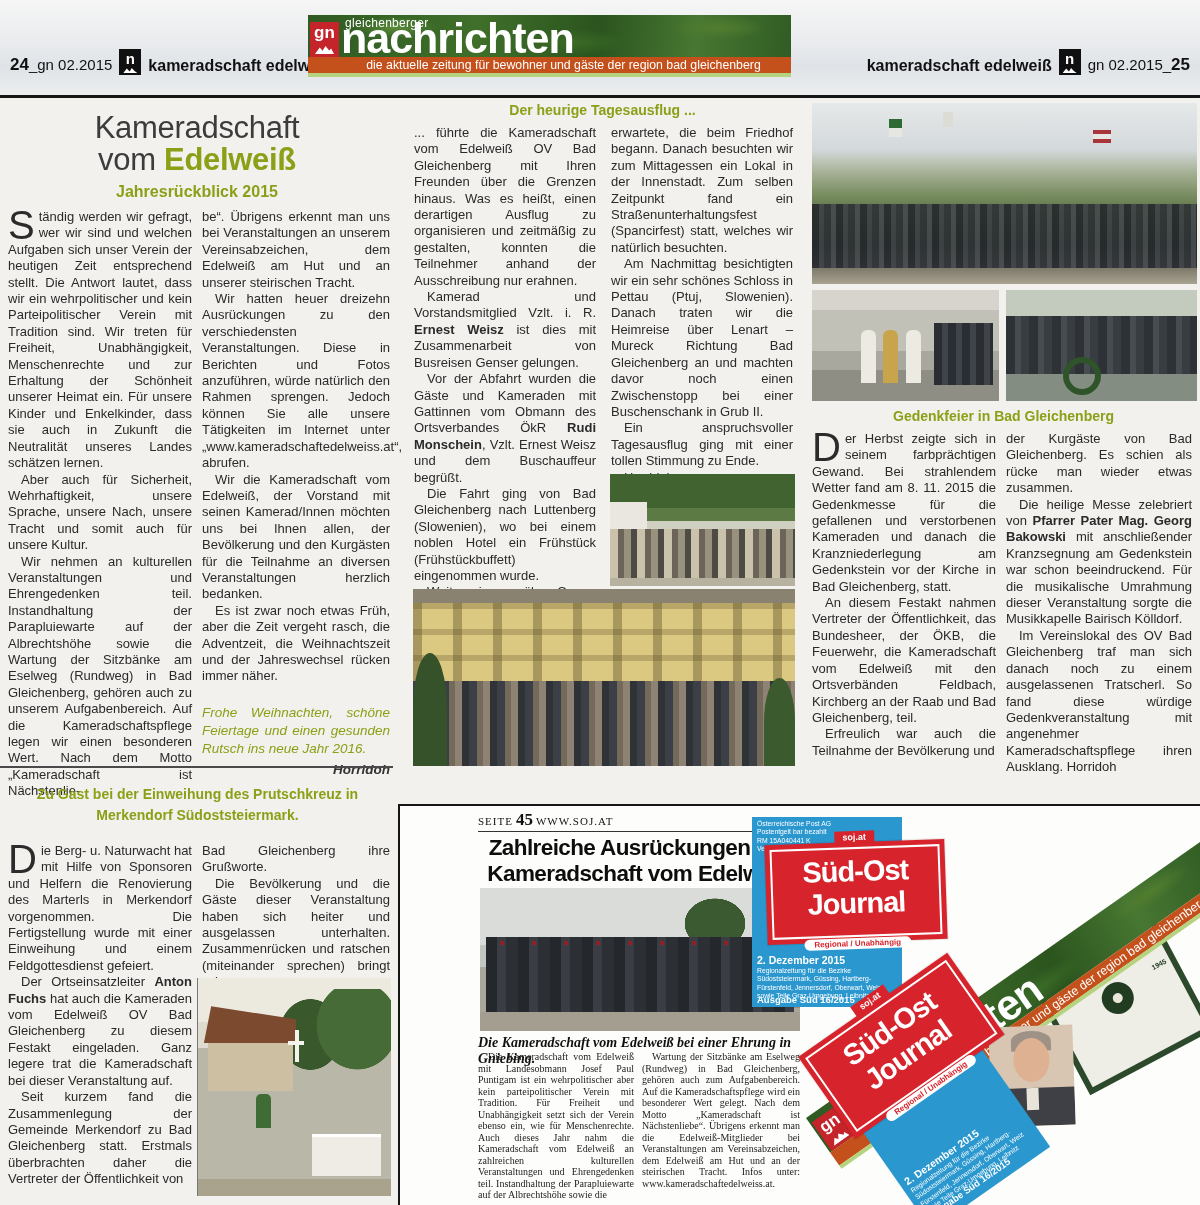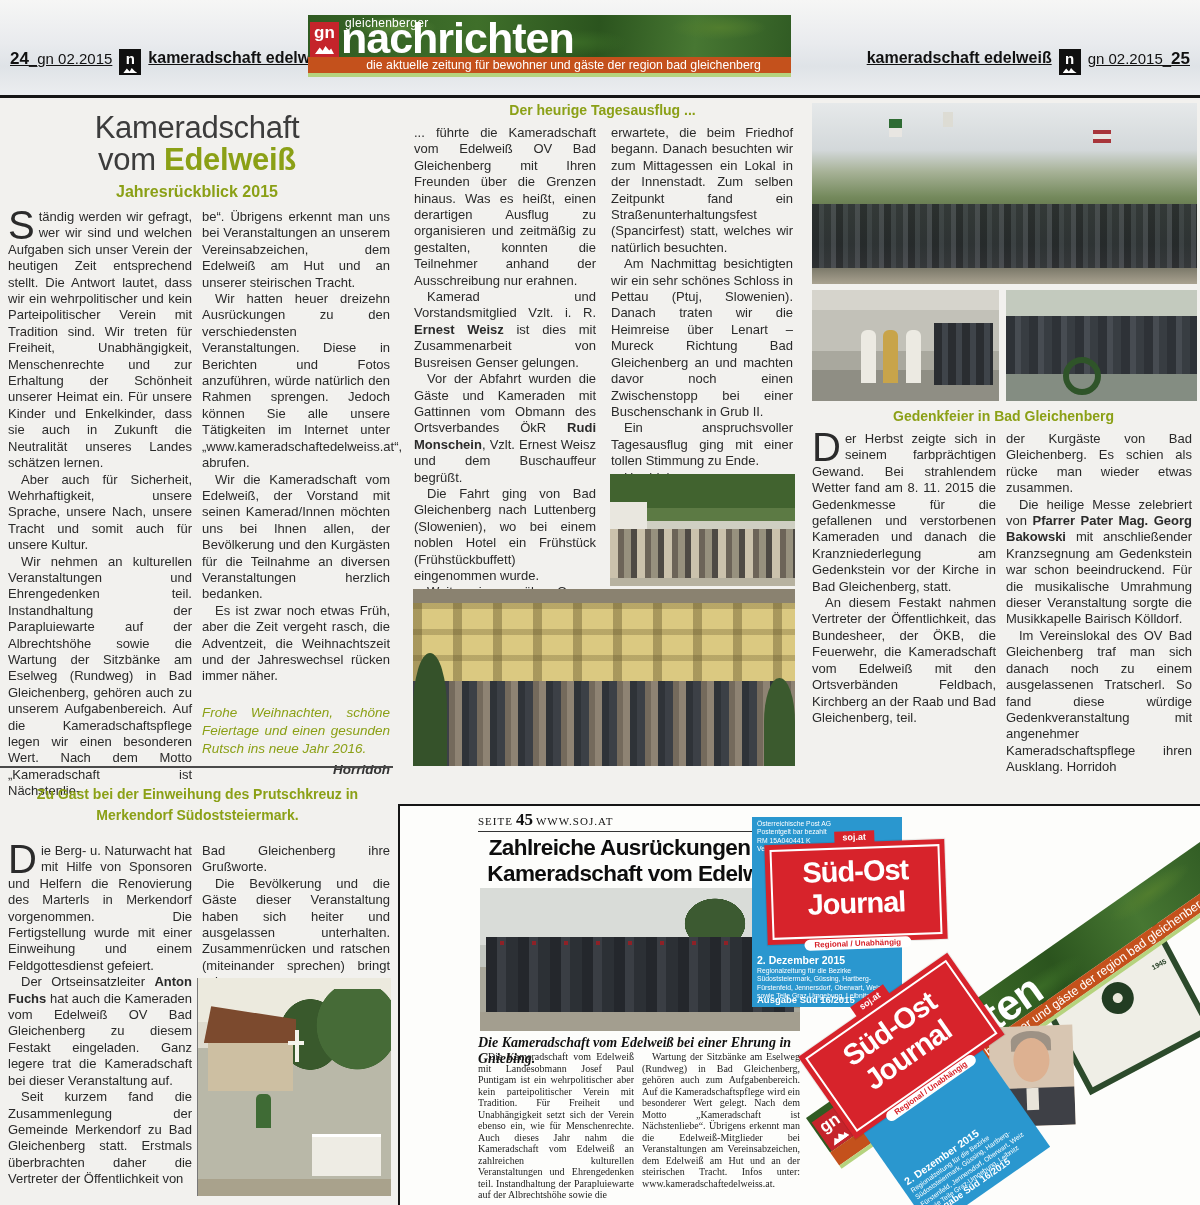--- a/index.html
+++ b/index.html
@@ -3,21 +3,21 @@
 <meta charset="utf-8">
 <style>
   html,body{margin:0;padding:0;background:#9a9a9a;}
   #page{position:relative;width:1200px;height:1205px;background:#f2f1ee;overflow:hidden;
         font-family:"Liberation Sans",sans-serif;color:#262626;}
 
   
   .header-bg{position:absolute;left:0;top:0;width:1200px;height:95px;
     background:linear-gradient(180deg,#f6f6f5 0%,#e9ebee 45%,#dfe3e7 70%,#eceef0 100%);}
   .top-rule{position:absolute;left:0;top:95px;width:1200px;height:3px;background:#161616;}
-  .hdr{position:absolute;top:49px;display:flex;align-items:flex-start;gap:7px;font-size:15px;color:#111;text-decoration:underline;}
+  .hdr{position:absolute;top:49px;display:flex;align-items:flex-end;gap:7px;font-size:15px;color:#111;}
   .hdr .pg{font-weight:bold;font-size:17px;}
   .sq-logo{width:22px;height:26px;background:#101010;color:#fff;font-weight:bold;font-size:15px;
     text-align:center;line-height:20px;position:relative;}
   .sq-logo i{position:absolute;left:4px;bottom:2px;width:14px;height:5px;background:#fff;font-style:normal;
     clip-path:polygon(0 100%,25% 10%,45% 70%,60% 0,80% 60%,100% 100%);}
   .hdr b{font-size:16px;}
 
   
   .masthead{position:absolute;width:483px;height:62px;}
   .mh-photo{position:absolute;left:0;top:0;width:483px;height:42px;
@@ -236,20 +236,21 @@
   </div>
   <div class="ph" id="ph-wreath" style="left:1006px;top:290px;width:191px;height:111px;">
     <div class="figs"></div>
     <div class="wr"></div>
   </div>
 
   <div class="h-green" style="left:810px;top:406px;width:387px;">Gedenkfeier in Bad Gleichenberg</div>
   <div class="body-col" style="left:812px;top:431px;width:184px;">
     <p class="first"><span class="dropcap">D</span><span>er Herbst zeigte sich in seinem farbprächtigen Gewand. Bei strahlendem Wetter fand am 8. 11. 2015 die Gedenkmesse für die gefallenen und verstorbenen Kameraden und danach die Kranzniederlegung am Gedenkstein vor der Kirche in Bad Gleichenberg, statt.</span></p>
     <p>An diesem Festakt nahmen Vertreter der Öffentlichkeit, das Bundesheer, der ÖKB, die Feuerwehr, die Kameradschaft vom Edelweiß mit den Ortsverbänden Feldbach, Kirchberg an der Raab und Bad Gleichenberg, teil.</p>
+    <p>Erfreulich war auch die Teilnahme der Bevölkerung und</p>
   </div>
   <div class="body-col" style="left:1006px;top:431px;width:186px;">
     <p class="first">der Kurgäste von Bad Gleichenberg. Es schien als rücke man wieder etwas zusammen.</p>
     <p><span>Die heilige Messe zelebriert von </span><b>Pfarrer Pater Mag. Georg Bakowski</b><span> mit anschließender Kranzsegnung am Gedenkstein war schon beeindruckend. Für die musikalische Umrahmung dieser Veranstaltung sorgte die Musikkapelle Bairisch Kölldorf.</span></p>
     <p>Im Vereinslokal des OV Bad Gleichenberg traf man sich danach noch zu einem ausgelassenen Tratscherl. So fand diese würdige Gedenkveranstaltung mit angenehmer Kameradschaftspflege ihren Ausklang. Horridoh</p>
   </div>
 
   <div class="h-green" style="left:0;top:784px;width:395px;">
     <div>Zu Gast bei der Einweihung des Prutschkreuz in</div>
     <div>Merkendorf Südoststeiermark.</div>

